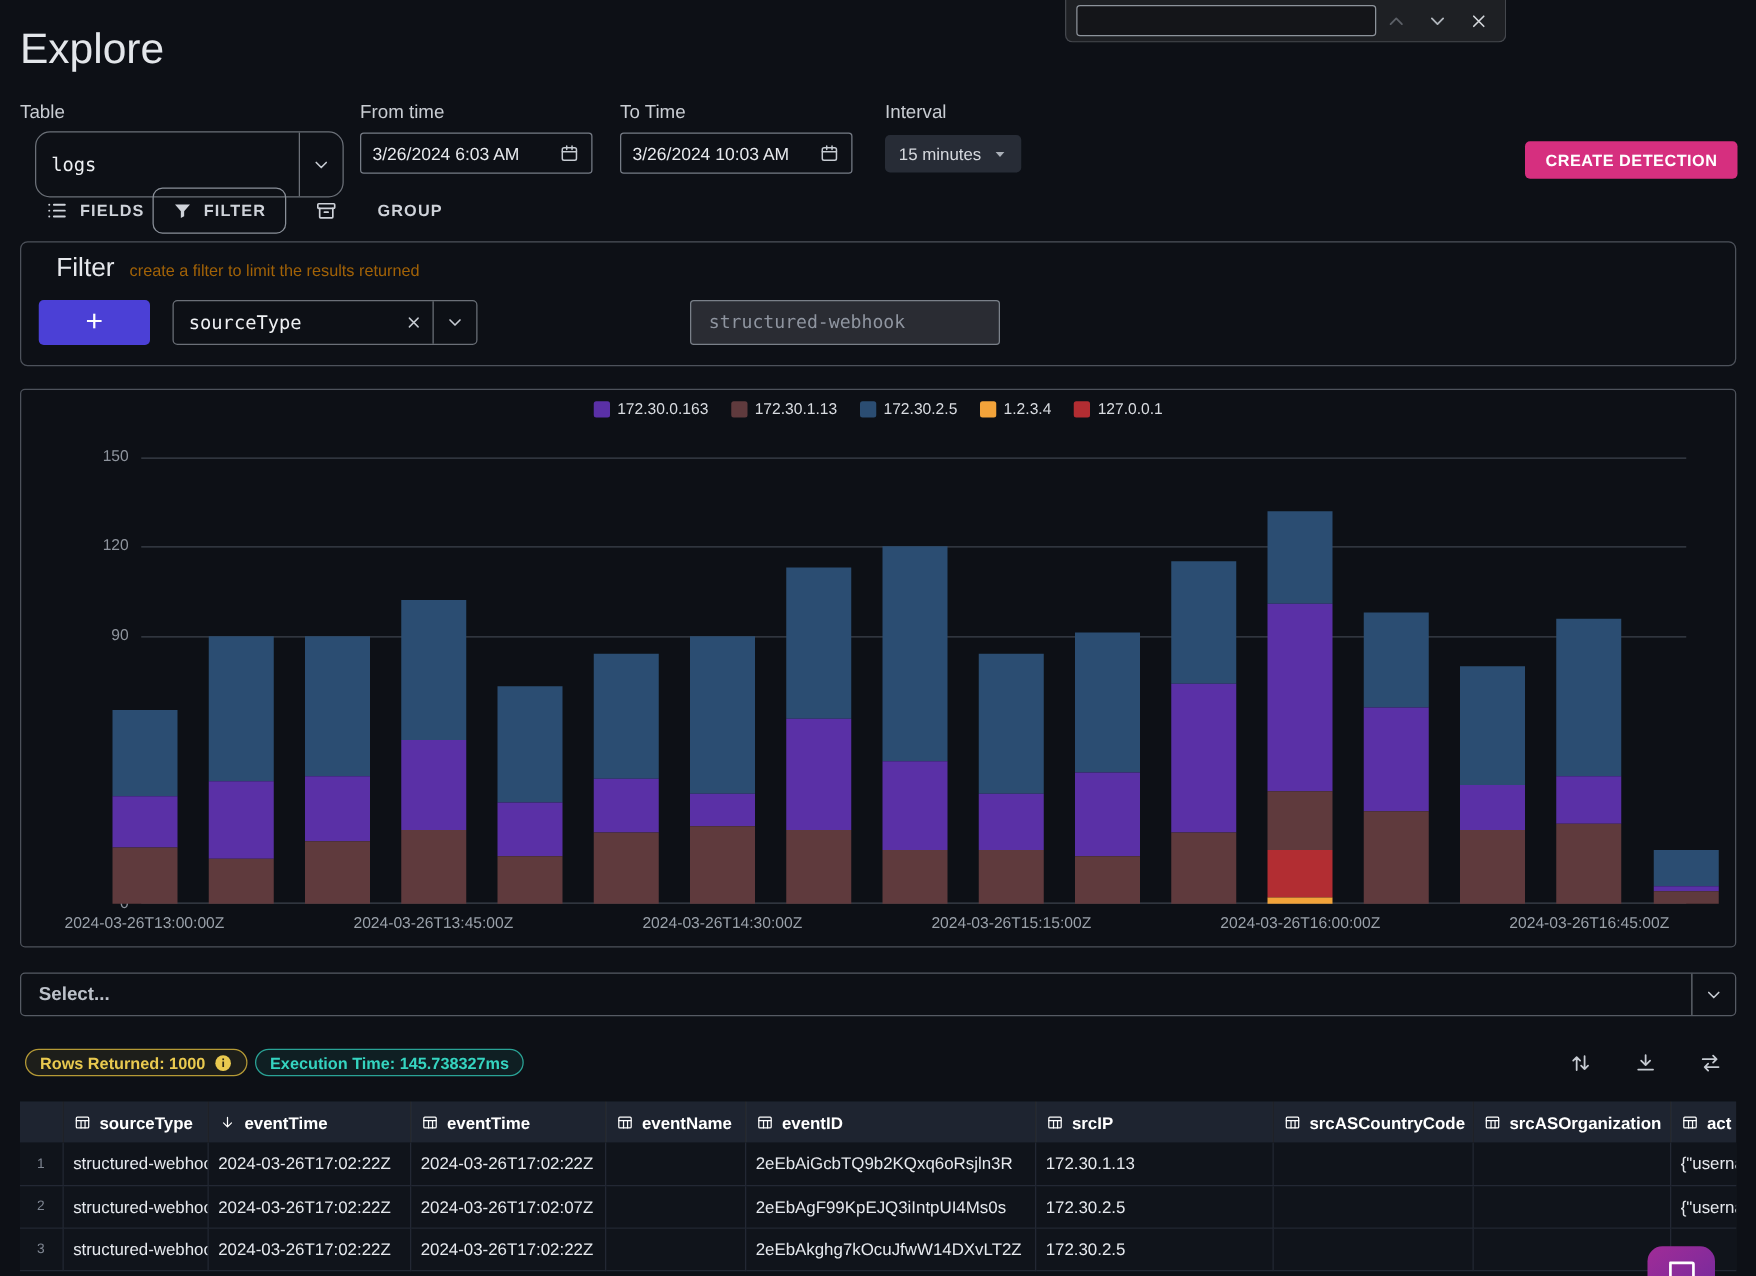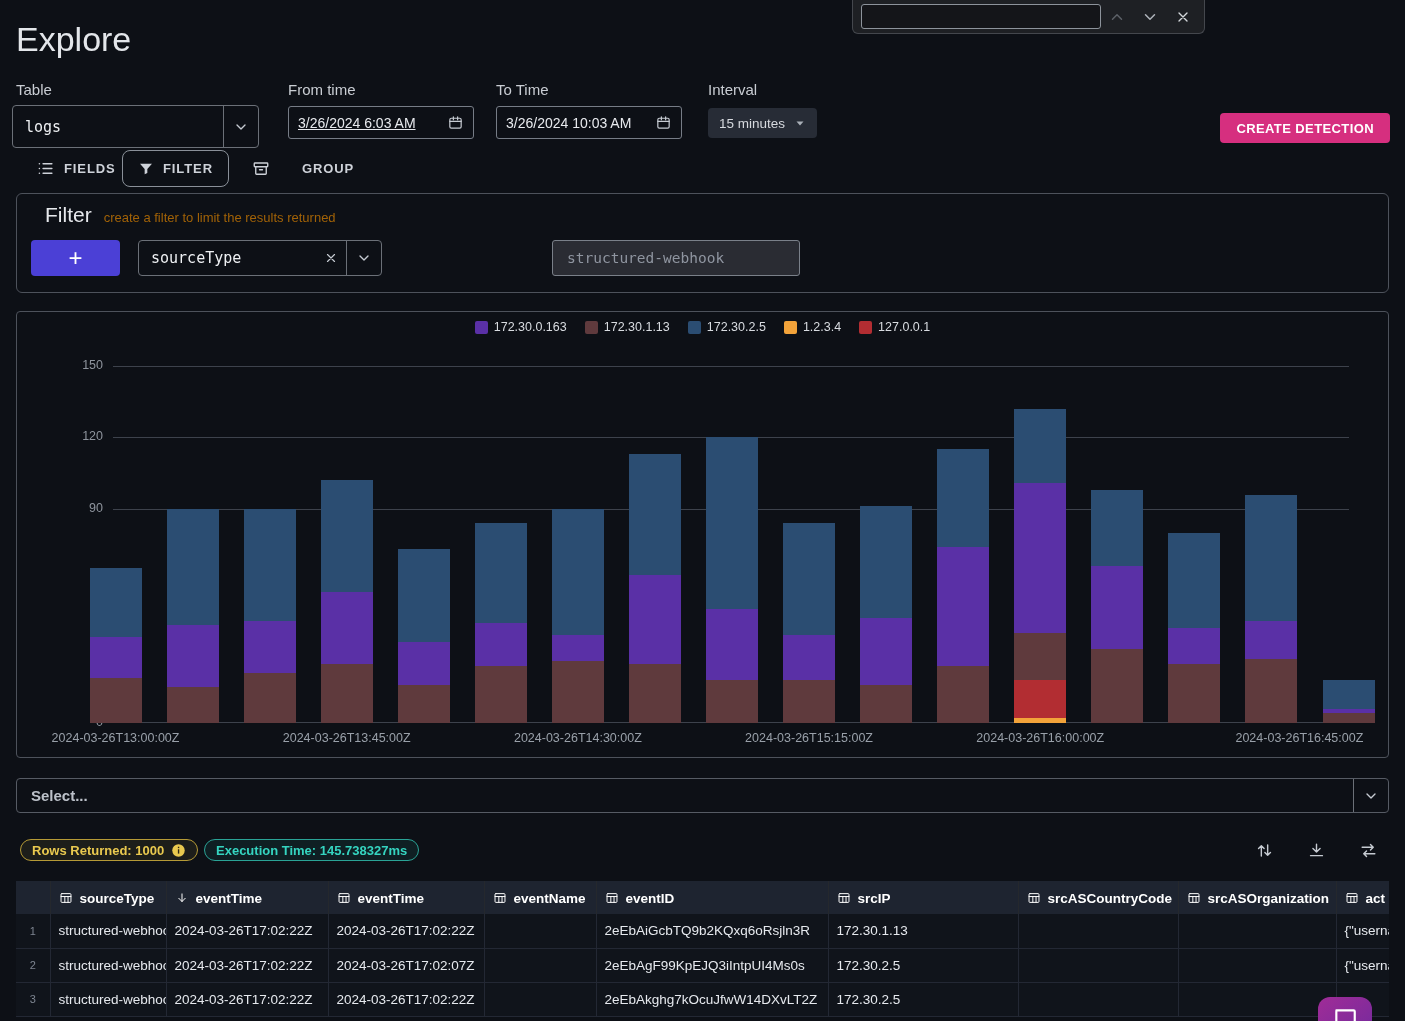--- a/index.html
+++ b/index.html
@@ -17,30 +17,30 @@
     justify-content:center;color:#aeb3ba;cursor:pointer;}
   .fb-btn.dim{color:#5c6067;}
 
   .page-title{position:absolute;left:16px;top:20px;margin:0;font-size:34px;font-weight:400;color:#e3e6ea;}
 
   .ctl-label{position:absolute;font-size:15px;color:#c9cdd3;}
   .lbl-table{left:16px;top:81px}.lbl-from{left:288px;top:81px}.lbl-to{left:496px;top:81px}.lbl-interval{left:708px;top:81px}
 
   .select{box-sizing:border-box;position:absolute;display:flex;align-items:center;border:1px solid #6b7078;
     border-radius:4px;background:transparent;cursor:pointer;}
-  .sel-table{left:12px;top:105px;width:247px;height:43px;}
+  .sel-table{left:28px;top:105px;width:247px;height:53px;border-radius:12px;}
   .sel-text{font-family:"DejaVu Sans Mono",monospace;font-size:15px;color:#eef0f3;padding-left:12px;}
   .sel-right{margin-left:auto;display:flex;align-items:center;align-self:stretch;}
   .sel-divider{width:1px;background:#6b7078;align-self:stretch;}
   .sel-chevron{width:34px;display:flex;align-items:center;justify-content:center;color:#c6cbd2;}
   .sel-x{width:30px;display:flex;align-items:center;justify-content:center;color:#c6cbd2;cursor:pointer;}
 
   .input-date{box-sizing:border-box;position:absolute;height:33px;border:1px solid #767c86;border-radius:3px;
     display:flex;align-items:center;padding:0 9px;background:transparent;}
-  .in-from{left:288px;top:106px;width:186px;text-decoration:underline;}
+  .in-from{left:288px;top:106px;width:186px;}
   .in-to{left:496px;top:106px;width:186px;}
   .input-date input{background:none;border:none;outline:none;color:#e8eaee;font-size:14px;flex:1;min-width:0;
     padding:0;font-family:"Liberation Sans",sans-serif;}
   .cal-icon{color:#c6cbd2;flex:0 0 auto;}
 
   .interval{position:absolute;left:708px;top:108px;height:30px;background:#272c36;border:none;border-radius:4px;
     display:flex;align-items:center;padding:0 11px;gap:9px;font-size:13.5px;color:#d6d9de;cursor:pointer;
     font-family:"Liberation Sans",sans-serif;}
   .interval .chev{color:#aab0b8;}
 
@@ -399,21 +399,21 @@
             </div>
           </div>
         </div>
       </div>
     <div class="xticks">
         <div class="xtick" style="left: 2.94118%;">2024-03-26T13:00:00Z</div>
         <div class="xtick" style="left: 20.5882%;">2024-03-26T13:45:00Z</div>
         <div class="xtick" style="left: 38.2353%;">2024-03-26T14:30:00Z</div>
         <div class="xtick" style="left: 55.8824%;">2024-03-26T15:15:00Z</div>
         <div class="xtick" style="left: 73.5294%;">2024-03-26T16:00:00Z</div>
-        <div class="xtick" style="left: 91.1765%; margin-left: 28px;">2024-03-26T16:45:00Z</div>
+        <div class="xtick" style="left: 91.1765%;">2024-03-26T16:45:00Z</div>
       </div>
   </section>
 
   <div class="select-bar">
     <span class="sb-text">Select...</span>
     <span class="sel-right">
       <span class="sel-divider"></span>
       <span class="sel-chevron">
         <svg width="16" height="16" viewBox="0 0 24 24" fill="none" stroke="currentColor" stroke-width="2" stroke-linecap="round" stroke-linejoin="round">
             <path d="M6 9l6 6 6-6"></path>

